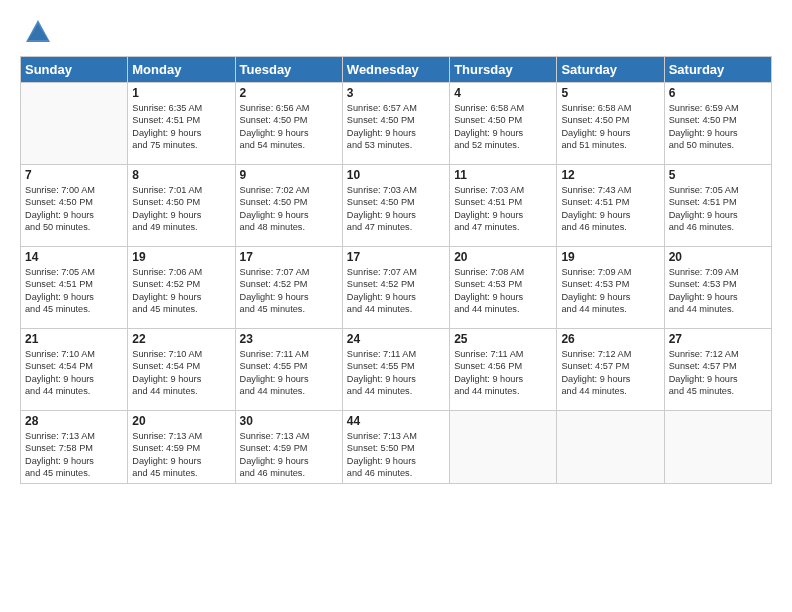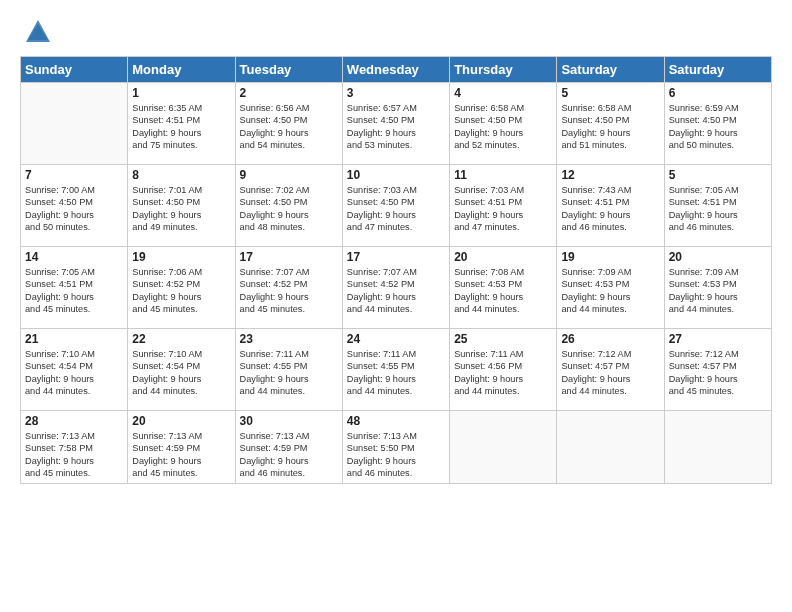--- a/index.html
+++ b/index.html
@@ -351,21 +351,21 @@
             <span class="cell-line">and 45 minutes.</span>
           </td>
           <td>
             <span class="day-num">30</span>
             <span class="cell-line">Sunrise: 7:13 AM</span>
             <span class="cell-line">Sunset: 4:59 PM</span>
             <span class="cell-line">Daylight: 9 hours</span>
             <span class="cell-line">and 46 minutes.</span>
           </td>
           <td>
-            <span class="day-num">48</span>
+            <span class="day-num">44</span>
             <span class="cell-line">Sunrise: 7:13 AM</span>
             <span class="cell-line">Sunset: 5:50 PM</span>
             <span class="cell-line">Daylight: 9 hours</span>
             <span class="cell-line">and 46 minutes.</span>
           </td>
           <td class="empty"></td>
           <td class="empty"></td>
           <td class="empty"></td>
         </tr>
       </tbody>

